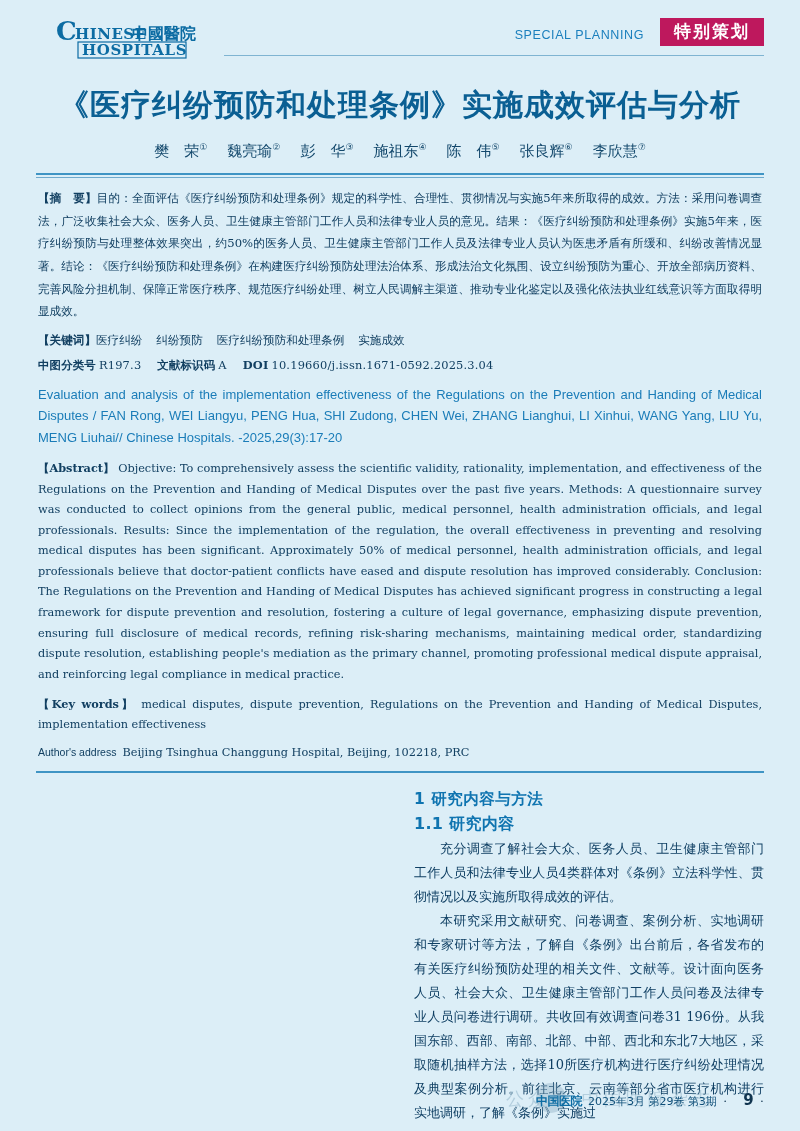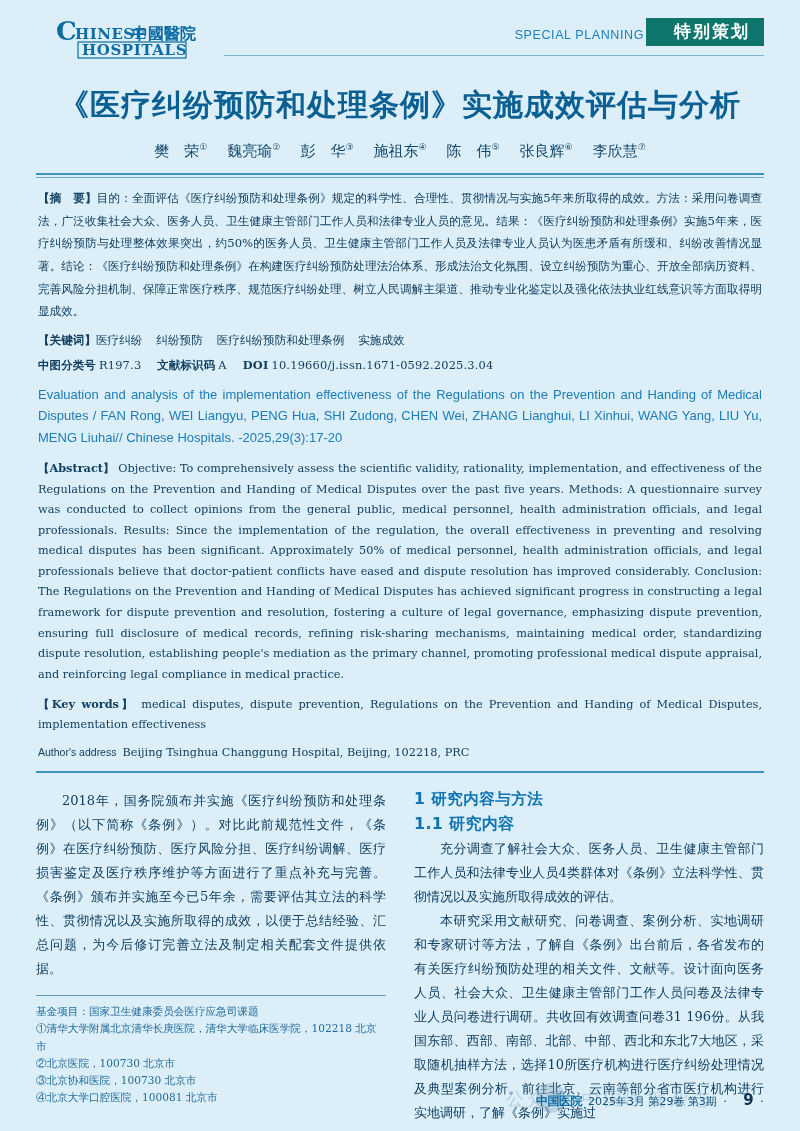--- a/index.html
+++ b/index.html
@@ -33,27 +33,27 @@
   }
   .special-planning{
     position:absolute;right:120px;top:20px;
     font-family:"Liberation Sans", sans-serif;
     font-size:12.5px;
     letter-spacing:.6px;
     color:#1a7fbd;
   }
   .cn-tag{
     position:absolute;right:0;top:10px;
-    background:#0f766e;
+    background:#be185d;
     color:#ffffff;
     font-family:"DejaVu Sans", sans-serif;
     font-weight:bold;
     font-size:17px;
     letter-spacing:2px;
-    padding:5px 14px 6px 28px;
+    padding:5px 14px 6px 14px;
     line-height:1;
   }
 
   
   .title{
     text-align:center;
     font-family:"DejaVu Sans", sans-serif;
     font-weight:bold;
     font-size:30px;
     color:#0a5f93;
@@ -299,32 +299,20 @@
 
   <div class="addr">
     <span class="lbl">Author's address</span><span>Beijing Tsinghua Changgung Hospital, Beijing, 102218, PRC</span>
   </div>
 
   <div class="rule-bottom"></div>
 
   <div class="cols">
 
     <div class="col">
-      <div class="body-cn">
-        <p>2018年，国务院颁布并实施《医疗纠纷预防和处理条例》（以下简称《条例》）。对比此前规范性文件，《条例》在医疗纠纷预防、医疗风险分担、医疗纠纷调解、医疗损害鉴定及医疗秩序维护等方面进行了重点补充与完善。《条例》颁布并实施至今已5年余，需要评估其立法的科学性、贯彻情况以及实施所取得的成效，以便于总结经验、汇总问题，为今后修订完善立法及制定相关配套文件提供依据。</p>
-      </div>
-      <div class="fund">
-        <div><span>基金项目：</span><span>国家卫生健康委员会医疗应急司课题</span></div>
-        <div id="affils">
-            <div>①清华大学附属北京清华长庚医院，清华大学临床医学院，102218 北京市</div>
-            <div>②北京医院，100730 北京市</div>
-            <div>③北京协和医院，100730 北京市</div>
-            <div>④北京大学口腔医院，100081 北京市</div>
-          </div>
-      </div>
     </div>
 
     <div class="col">
       <h2 class="sec">1  研究内容与方法</h2>
       <h3 class="sec">1.1  研究内容</h3>
       <div class="body-cn">
         <p>充分调查了解社会大众、医务人员、卫生健康主管部门工作人员和法律专业人员4类群体对《条例》立法科学性、贯彻情况以及实施所取得成效的评估。</p>
       </div>
       <div class="body-cn">
         <p>本研究采用文献研究、问卷调查、案例分析、实地调研和专家研讨等方法，了解自《条例》出台前后，各省发布的有关医疗纠纷预防处理的相关文件、文献等。设计面向医务人员、社会大众、卫生健康主管部门工作人员问卷及法律专业人员问卷进行调研。共收回有效调查问卷31 196份。从我国东部、西部、南部、北部、中部、西北和东北7大地区，采取随机抽样方法，选择10所医疗机构进行医疗纠纷处理情况及典型案例分析。前往北京、云南等部分省市医疗机构进行实地调研，了解《条例》实施过</p>

